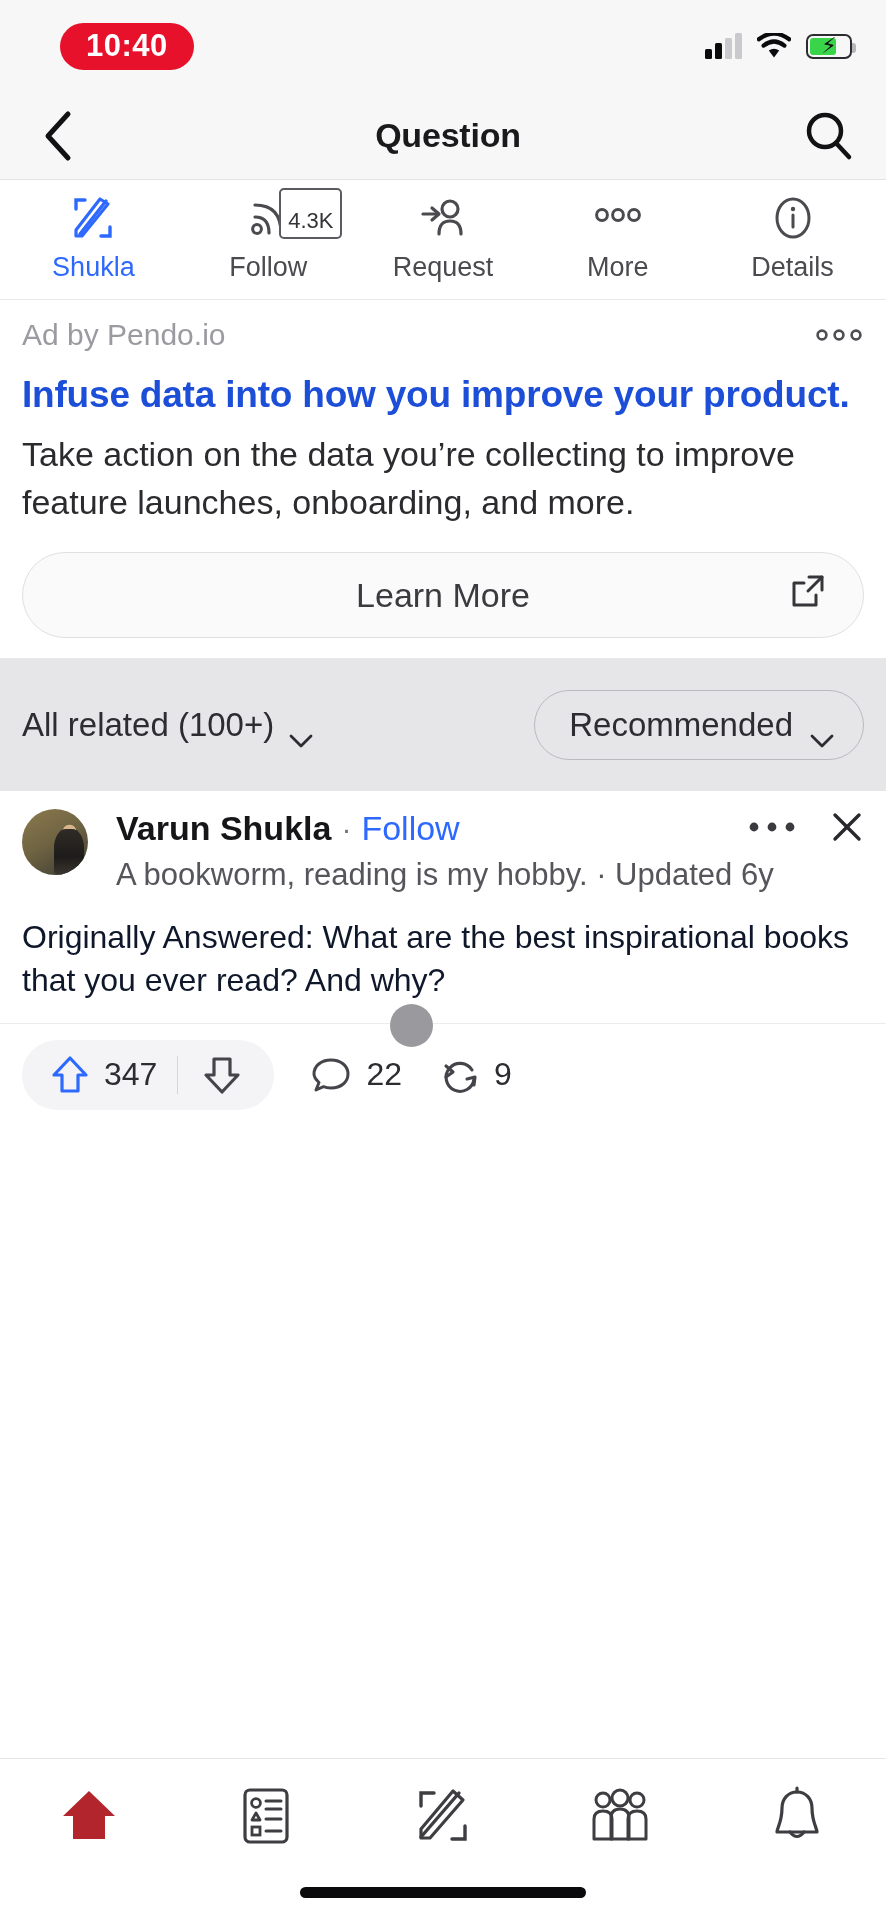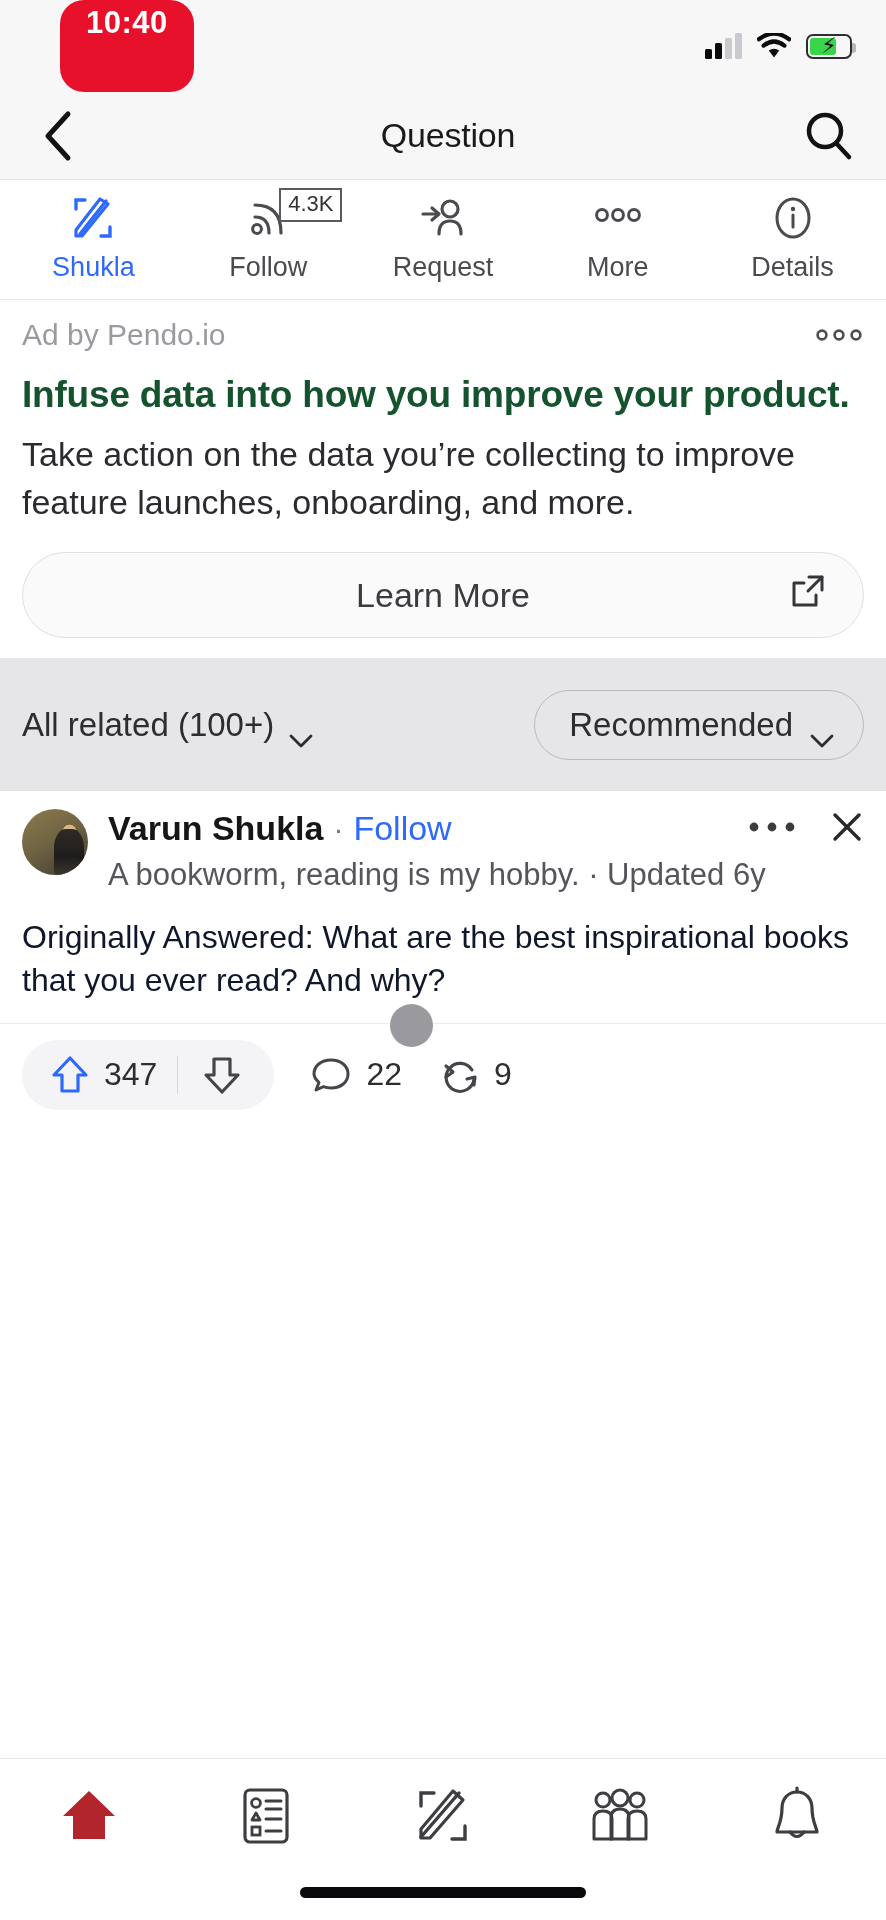--- a/index.html
+++ b/index.html
@@ -9,21 +9,21 @@
     font-family: "Liberation Sans", "DejaVu Sans", sans-serif;
     overflow: hidden;
   }
   .phone { position: relative; width: 886px; height: 1920px; background: #ffffff; }
 
   
   .statusbar {
     position: relative;
     height: 92px;
     background: #f7f7f8;
-    display: flex; justify-content: space-between;
+    display: flex; align-items: center; justify-content: space-between;
     padding: 0 34px 0 60px;
   }
   .time-pill {
     background: #e8112b;
     color: #ffffff;
     font-size: 31px;
     font-weight: bold;
     border-radius: 24px;
     padding: 7px 26px 9px 26px;
     letter-spacing: 0.5px;
@@ -59,21 +59,21 @@
   .navbar {
     height: 88px;
     background: #f7f7f8;
     border-bottom: 1px solid #e3e3e6;
     display: flex; align-items: center; justify-content: space-between;
     padding: 0 30px;
     position: relative;
   }
   .nav-title {
     position: absolute; left: 10px; right: 0; text-align: center;
-    font-size: 34px; font-weight: normal; color: #1a1a1c;
+    font-size: 34px; font-weight: bold; color: #1a1a1c;
     font-family: "Liberation Sans Narrow", "Liberation Sans", sans-serif;
     letter-spacing: -0.2px;
   }
   .nav-btn { width: 56px; height: 56px; display: flex; align-items: center; justify-content: center; position: relative; z-index: 2; }
 
   
   .q-title {
     padding: 26px 22px 6px 22px;
     font-size: 44px;
     line-height: 1.30;
@@ -87,36 +87,36 @@
     display: flex; align-items: flex-end;
     padding: 14px 6px 16px 6px;
     border-bottom: 1px solid #e8e8ea;
   }
   .action { flex: 1; display: flex; flex-direction: column; align-items: center; gap: 10px; position: relative; }
   .action .ico { height: 48px; display: flex; align-items: center; justify-content: center; position: relative; }
   .action .lbl { font-size: 27px; color: #4a4a4f; font-family: "Liberation Sans Narrow","Liberation Sans",sans-serif; }
   .action.primary .lbl { color: #2e69ff; }
   .badge {
     position: absolute; left: 34px; top: -6px;
-    border: 2px solid #5a5a60; border-radius: 0;
+    border: 2px solid #5a5a60; border-radius: 5px;
     background: #ffffff;
     font-size: 22px; color: #343438;
-    padding: 1px 7px 3px 7px;
+    padding: 18px 7px 3px 7px;
     font-family: "Liberation Sans Narrow","Liberation Sans",sans-serif;
     white-space: nowrap;
   }
 
   
   .ad { padding: 18px 22px 20px 22px; border-bottom: 1px solid #e8e8ea; }
   .ad-top { display: flex; align-items: center; justify-content: space-between; gap: 32px; }
   .ad-by { font-size: 30px; color: #9a9aa0; font-family: "Liberation Sans Narrow","Liberation Sans",sans-serif; }
   .dots3 { color: #4d4d52; font-size: 30px; letter-spacing: 2px; line-height: 1; font-weight: bold; }
   .ad-head {
     margin-top: 18px;
-    font-size: 37px; font-weight: bold; line-height: 1.35; color: #14532d;
+    font-size: 37px; font-weight: bold; line-height: 1.35; color: #1d4ed8;
     font-family: "Liberation Sans Narrow","Liberation Sans",sans-serif;
     letter-spacing: -0.2px;
   }
   .ad-body {
     margin-top: 10px;
     font-size: 34px; line-height: 1.42; color: #2b2b2f;
     font-family: "Liberation Sans Narrow","Liberation Sans",sans-serif;
   }
   .learn {
     margin-top: 26px;
@@ -145,21 +145,21 @@
     border: 1px solid #b9b9bf; border-radius: 40px;
     padding: 15px 34px;
     display: flex; align-items: center; gap: 16px;
     font-size: 33px; color: #2d2d31;
     font-family: "Liberation Sans Narrow","Liberation Sans",sans-serif;
   }
   .chev { display: inline-block; width: 20px; height: 12px; position: relative; }
 
   
   .answer { padding: 18px 22px 0 22px; }
-  .a-head { display: flex; align-items: flex-start; gap: 20px; }
+  .a-head { display: flex; align-items: flex-start; gap: 28px; }
   .avatar {
     width: 66px; height: 66px; border-radius: 50%;
     flex: 0 0 66px;
     background:
       radial-gradient(circle at 72% 34%, #d9b489 0 10%, transparent 11%),
       linear-gradient(150deg, #8d7a4e 0%, #6e6342 48%, #3b3a33 100%);
     position: relative; overflow: hidden;
   }
   .avatar::after {
     content:""; position:absolute; right: 4px; bottom: 0; width: 30px; height: 46px;

